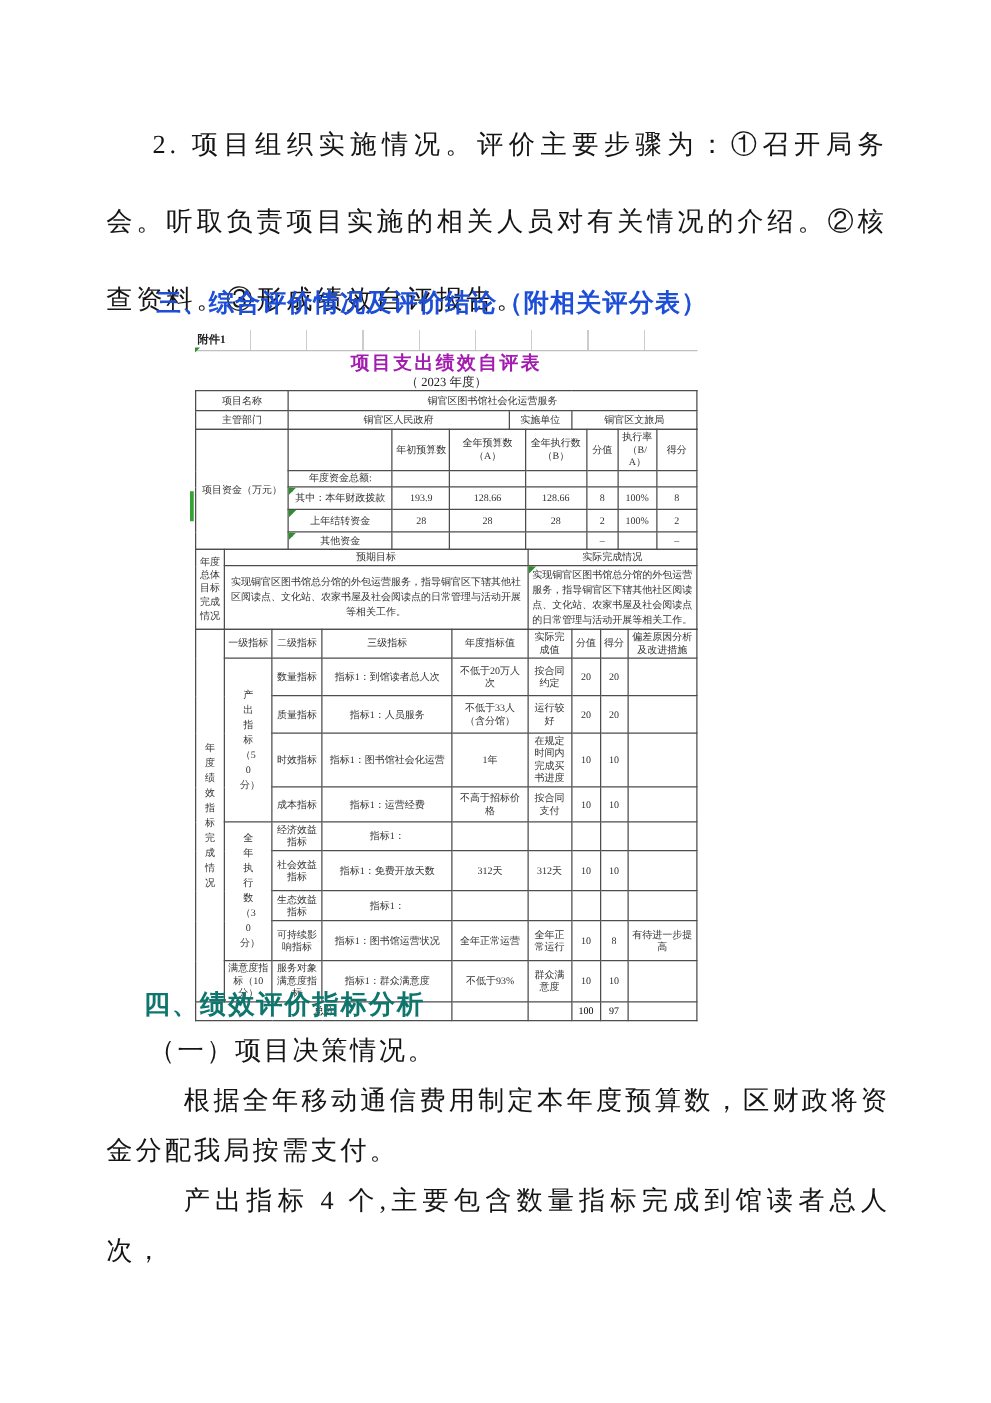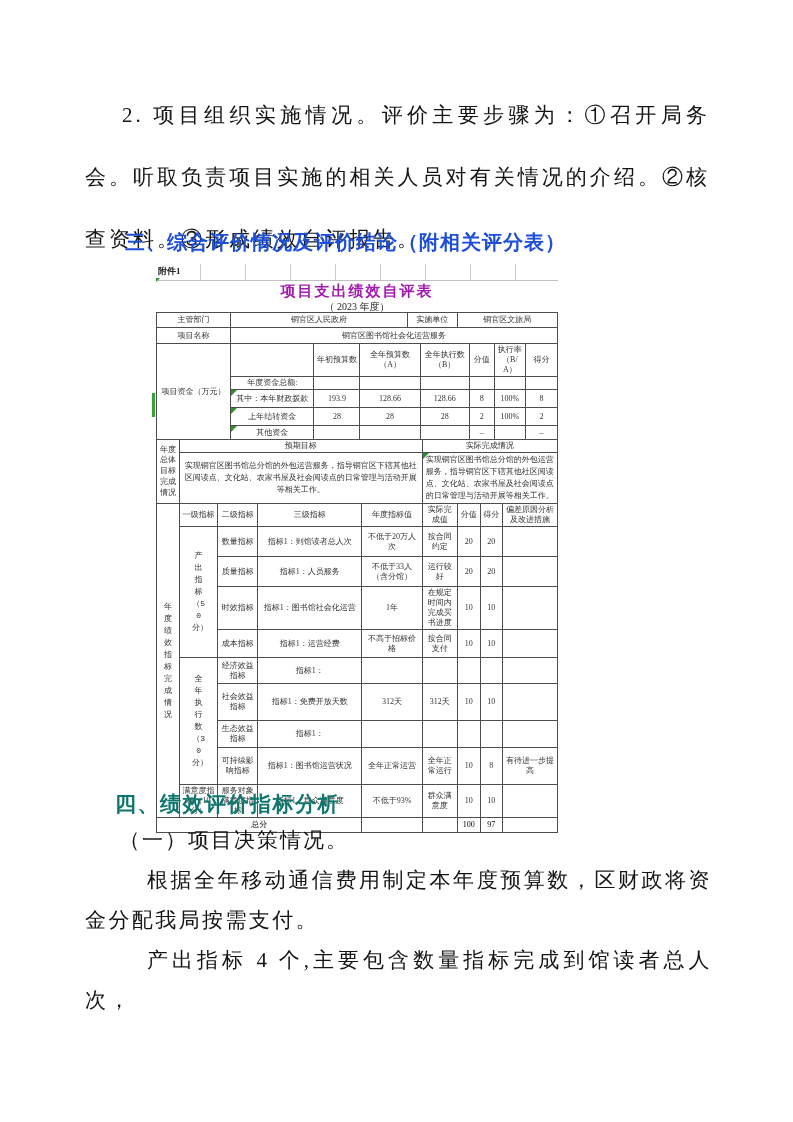--- a/index.html
+++ b/index.html
@@ -29,21 +29,21 @@
   table.t{border-collapse:collapse;table-layout:fixed;width:402px;margin-top:-1px;}
   table.t td{border:1px solid #4d4d4d;padding:1px 2px;text-align:center;vertical-align:middle;
              overflow:hidden;word-break:break-all;}
   table.tA,table.tB,table.tC,table.tD{border:1.5px solid #1a1a1a;}
   td.left{text-align:left;}
   td.right{text-align:right;}
   td.goal{text-align:justify;vertical-align:top;line-height:1.5;padding:2px 3px;}
   td.side{padding:0;}
   .vlab1{width:10px;margin:0 auto;line-height:1.5;}      
   .vlab2{width:18px;margin:0 auto;line-height:1.35;}     
-  .l1cell div{width:13px;margin:14px auto;line-height:1.5;font-family:Liberation Mono, monospace;}
+  .l1cell div{width:13px;margin:0 auto;line-height:1.5;}
   td.rel{position:relative;}
   td.gt::before{content:"";position:absolute;left:0;top:0;border:3px solid transparent;
       border-top-color:#2f8f2f;border-left-color:#2f8f2f;}
   tr.totalrow td{font-weight:normal;color:#000;}
   .greenbar{position:absolute;left:-4px;top:129px;width:3px;height:24px;background:#35a435;}
 </style>
 </head>
 <body>
 
 <div class="page">
@@ -64,29 +64,29 @@
     <div class="sheet-subtitle">（  2023  年度）</div>
 
     <table class="t tA">
       <colgroup>
           <col style="width:74px">
           <col style="width:176px">
           <col style="width:50px">
           <col style="width:100px">
         </colgroup>
       <tbody>
-          <tr style="height:15px">
+          <tr style="height:16px">
+        <td>项目名称</td>
+        <td colspan="3">铜官区图书馆社会化运营服务</td>
+      </tr>
+      <tr style="height:15px">
         <td>主管部门</td>
         <td class="left">铜官区人民政府</td>
         <td>实施单位</td>
         <td>铜官区文旅局</td>
-      </tr>
-      <tr style="height:16px">
-        <td>项目名称</td>
-        <td colspan="3">铜官区图书馆社会化运营服务</td>
       </tr>
     </tbody>
       </table>
 
     <table class="t tB">
       <colgroup>
           <col style="width:74px">
           <col style="width:83px">
           <col style="width:46px">
           <col style="width:60px">

